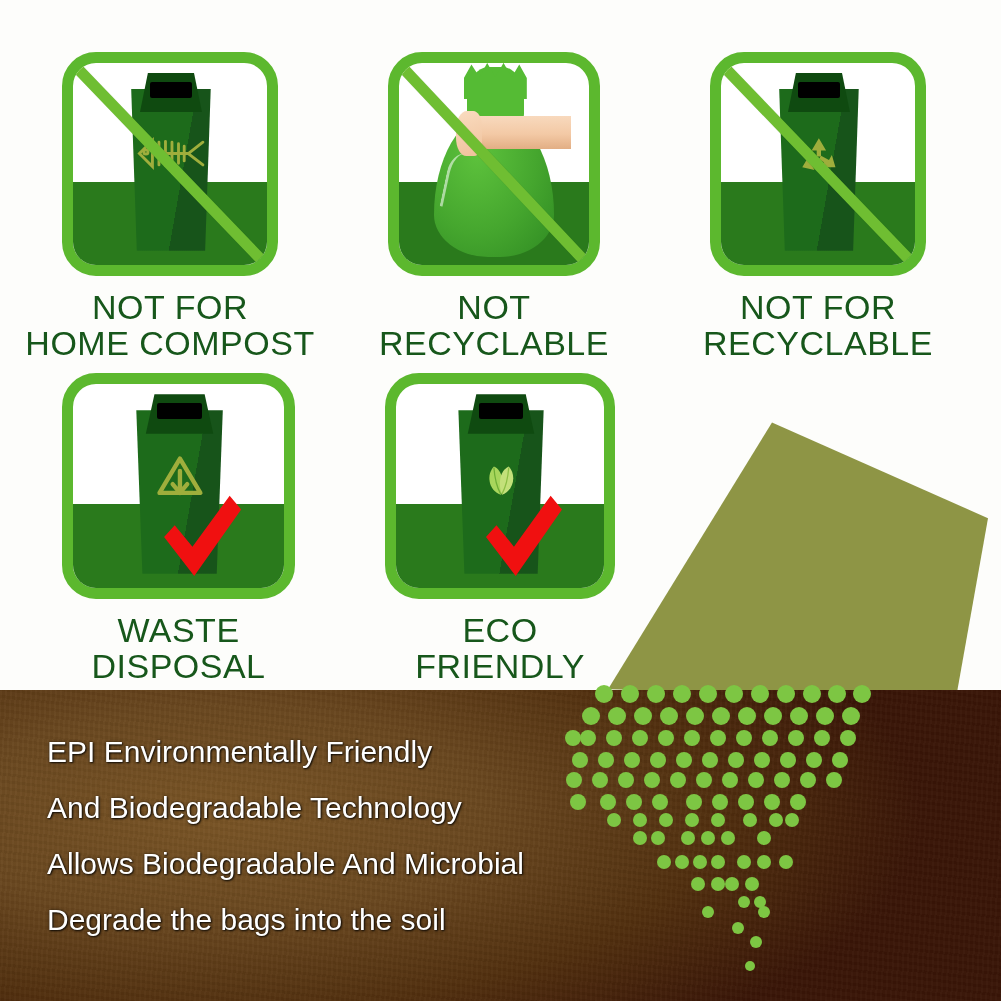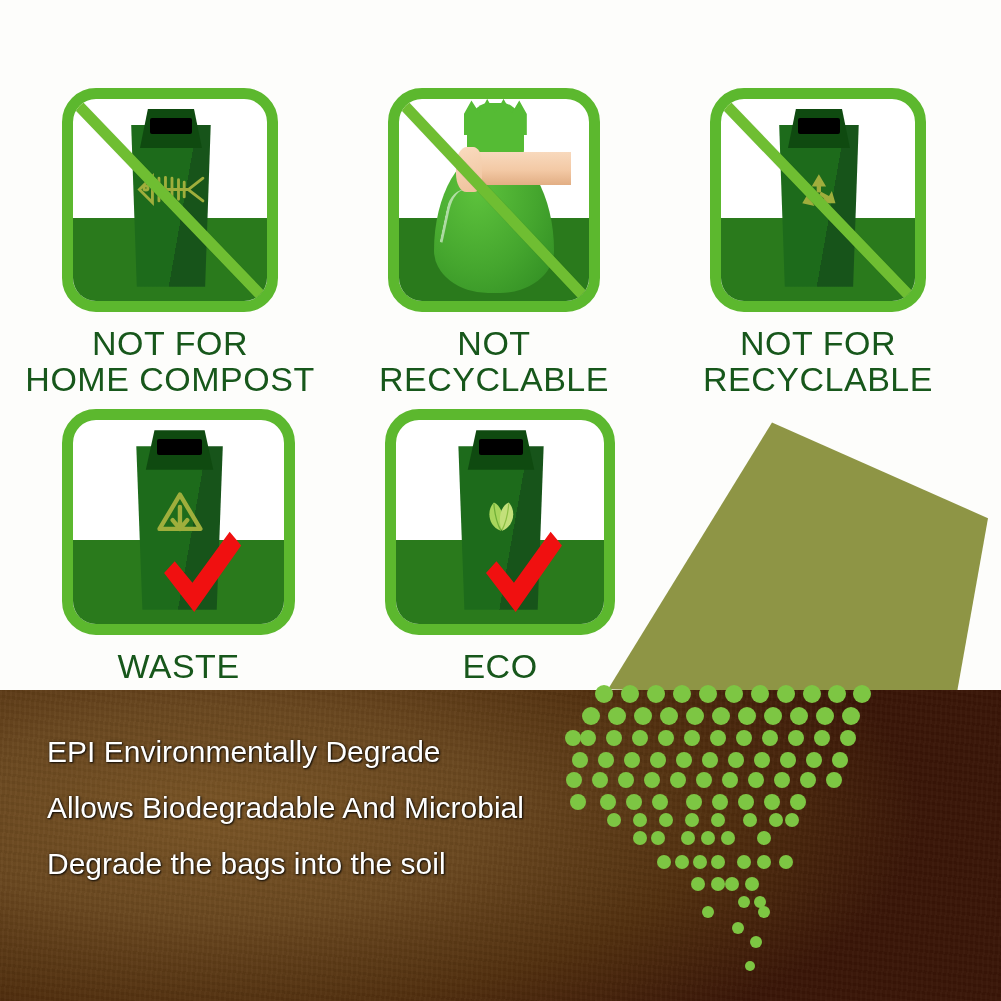--- a/index.html
+++ b/index.html
@@ -12,21 +12,20 @@
     width: 1001px;
     height: 1001px;
     background: #fdfdfb;
     overflow: hidden;
     font-family: "Liberation Sans", sans-serif;
   }
 
   
   .card {
     position: absolute;
-    margin-top: 36px;
   }
   .card-frame {
     position: absolute;
     left: 0;
     top: 0;
     box-sizing: border-box;
     border: 11px solid #5cb82e;
     border-radius: 34px;
     background: #ffffff;
     overflow: hidden;
@@ -336,21 +335,22 @@
         <div class="card-label" style="top: 240px; font-size: 34px; color: rgb(23, 87, 27); left: -40px; width: calc(100% + 80px);">ECO
 FRIENDLY</div>
       </div>
     </div>
 
   <div id="olive-sheet"></div>
 
   <div id="soil">
     <div id="soil-texture"></div>
     <div id="soil-text">
-      <div>EPI Environmentally Degrade</div>
+      <div>EPI Environmentally Friendly</div>
+      <div>And Biodegradable Technology</div>
       <div>Allows Biodegradable And Microbial</div>
       <div>Degrade the bags into the soil</div>
     </div>
   </div>
 
   <div id="dots">
       <div class="dot" style="left: 35px; top: 5px; width: 18px; height: 18px;"></div>
       <div class="dot" style="left: 61px; top: 5px; width: 18px; height: 18px;"></div>
       <div class="dot" style="left: 87px; top: 5px; width: 18px; height: 18px;"></div>
       <div class="dot" style="left: 113px; top: 5px; width: 18px; height: 18px;"></div>

